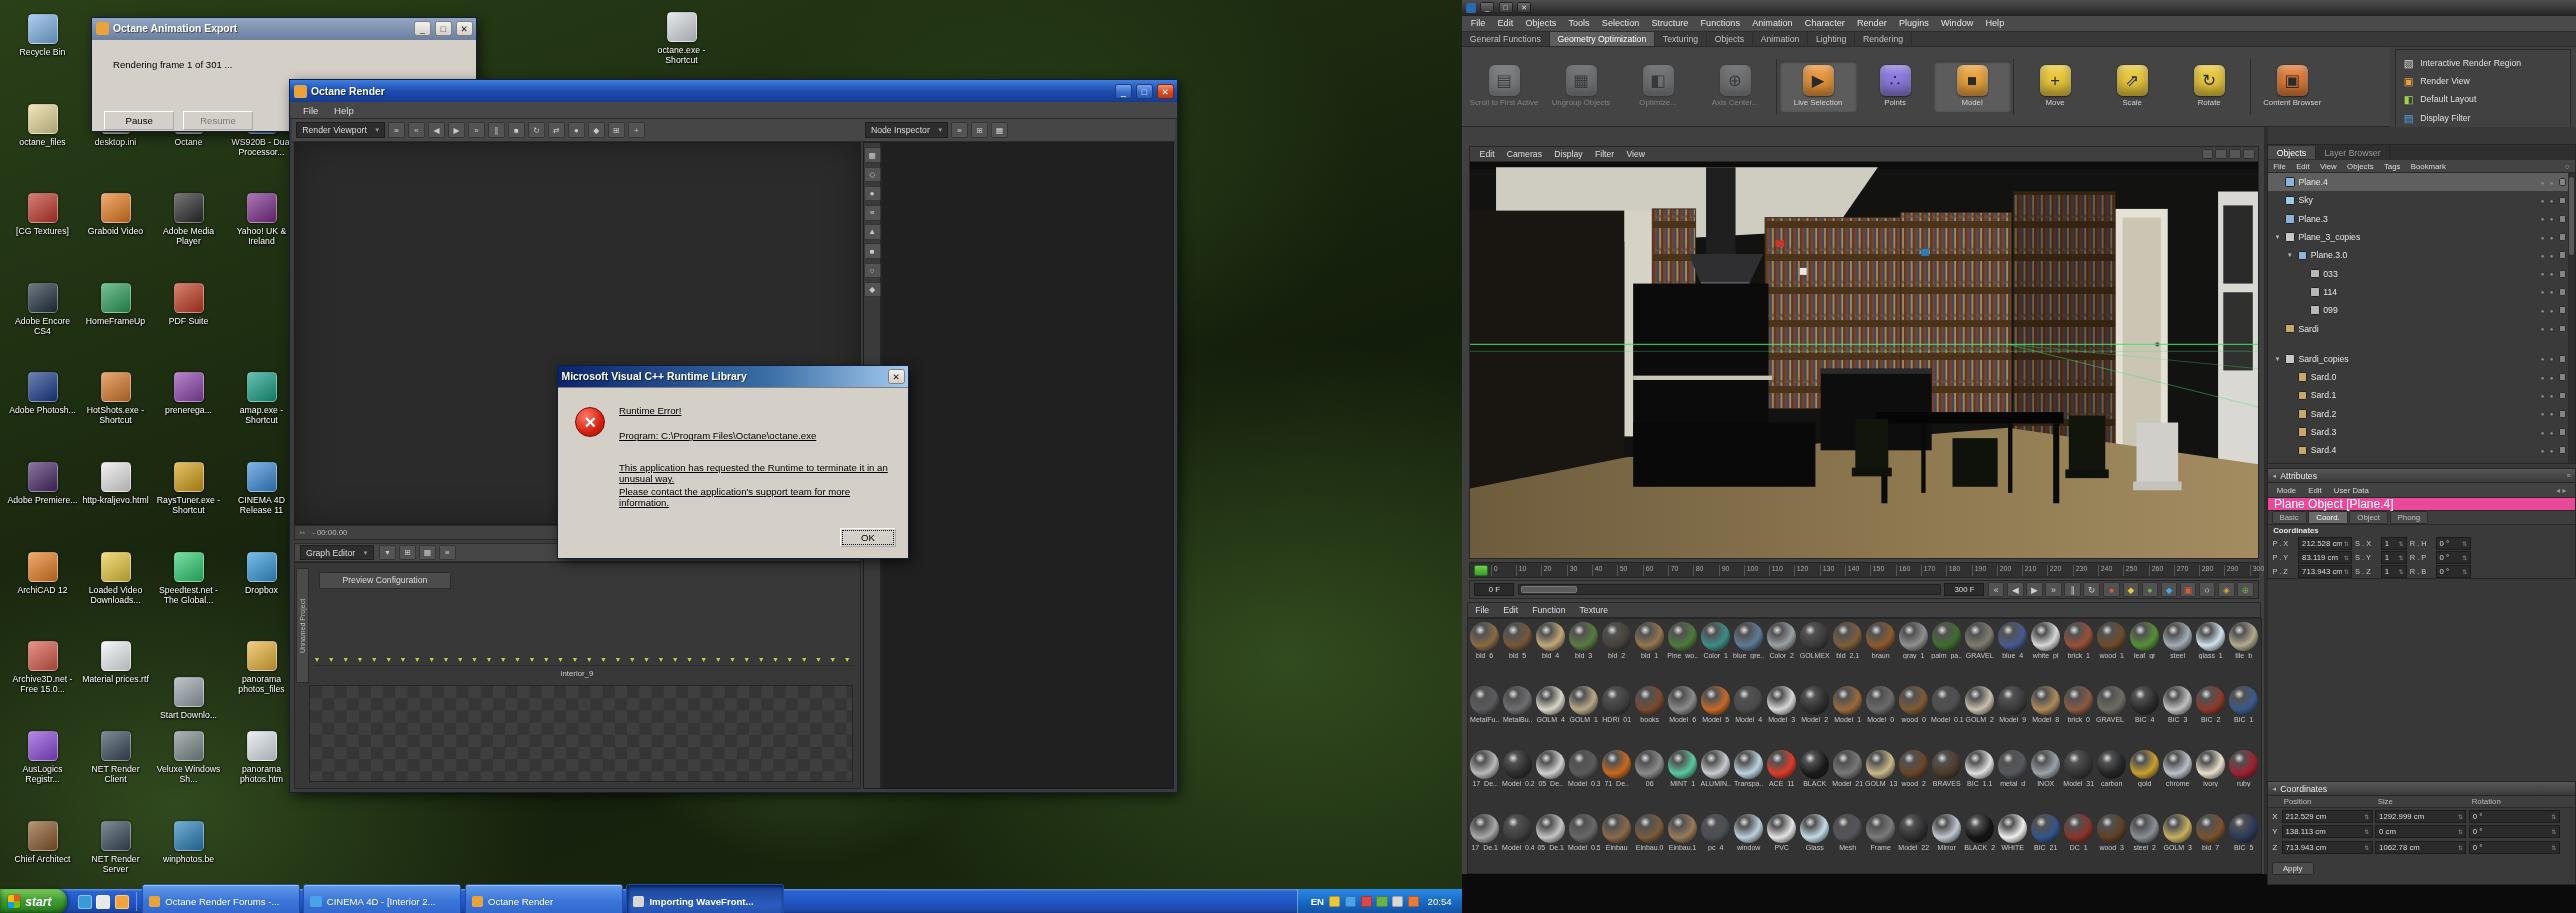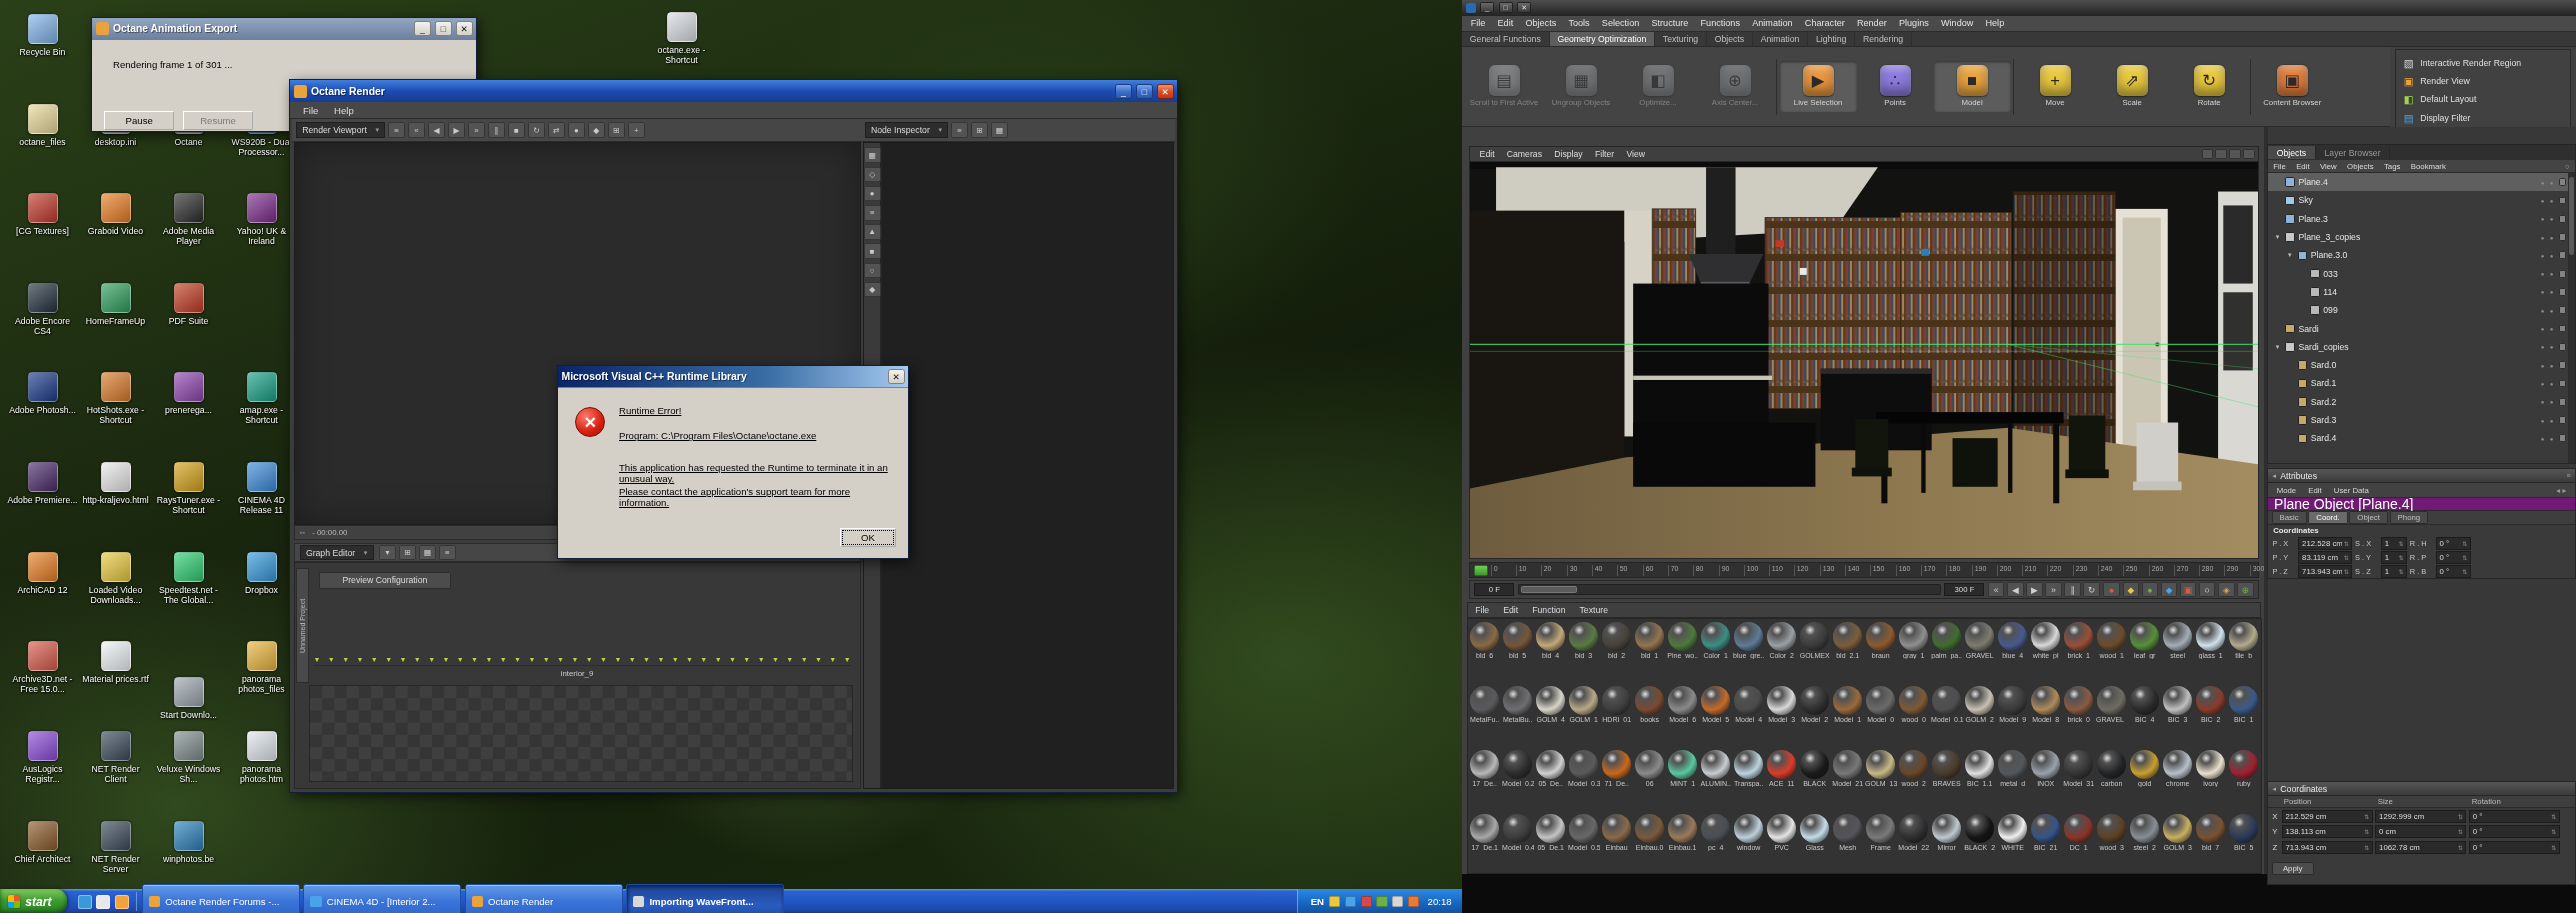--- a/index.html
+++ b/index.html
@@ -152,21 +152,21 @@
 .dots{margin-left:auto;color:#8a8a8a;font-size:6.1px;letter-spacing:1.7px;}
 .ttag{width:7.8px;height:7.8px;background:#848484;border:0.9px solid #2c2c2c;border-radius:1.7px;margin-right:1.7px;}
 .oscroll{position:absolute;right:0;top:28px;bottom:0;width:7px;background:#2d2d2d;}
 .oscroll .th{position:absolute;left:0.9px;top:3.5px;width:5.2px;height:78px;background:#5a5a5a;border-radius:2.6px;}
 
 .panel-h{height:14px;background:linear-gradient(#565656,#3b3b3b);border-bottom:0.9px solid #262626;display:flex;align-items:center;gap:4.4px;padding:0 4.4px;font-size:8.7px;color:#ececec;}
 .ph-ico{color:#aaa;font-size:7px;}
 #attr-panel{position:absolute;left:805px;top:468px;width:309px;height:111px;background:#3a3a3a;border:0.9px solid #262626;}
 #attr-mode{display:flex;align-items:center;gap:1.7px;height:15px;padding:0 3.5px;background:#424242;border-bottom:0.9px solid #2a2a2a;}
 #attr-mode span{font-size:7.8px;color:#d8d8d8;padding:0.9px 5.2px;cursor:pointer;}
-.attr-obj{height:13px;display:flex;align-items:center;padding:0 6.1px;font-size:14px;color:#fff;background:#701a75;border-bottom:0.9px solid #2a2a2a;}
+.attr-obj{height:13px;display:flex;align-items:center;padding:0 6.1px;font-size:12px;color:#fff;background:#ec4899;border-bottom:0.9px solid #2a2a2a;}
 #attr-tabs{display:flex;align-items:center;gap:1.7px;height:14px;padding:0 3.5px;background:#3e3e3e;border-bottom:0.9px solid #2a2a2a;}
 .atab{font-size:7.8px;color:#c2c2c2;padding:0.9px 7px;background:#4a4a4a;border:0.9px solid #2c2c2c;border-radius:1.7px;cursor:pointer;}
 .atab.active{background:#6a6a6a;color:#fff;}
 .attr-sec{height:11.3px;font-size:7.8px;font-weight:bold;color:#e8e8e8;padding:0 5.2px;display:flex;align-items:center;}
 .arow{display:flex;align-items:center;gap:2.6px;height:14px;padding:0 4.4px;}
 .alab{font-size:7.4px;color:#c8c8c8;width:23.5px;flex:0 0 auto;}
 .stp{color:#8a8a8a;font-size:6.1px;margin-left:auto;}
 .vtx{overflow:hidden;white-space:nowrap;}
 
 #coord-panel{position:absolute;left:805px;top:781px;width:309px;height:104px;background:#3a3a3a;border:0.9px solid #262626;z-index:5;}
@@ -520,21 +520,21 @@
       <div id="tray">
         <span class="lang">EN</span>
         <span id="tray-icons" style="display:flex;gap:4.4px;">
             <span class="trico" style="background: rgb(232, 200, 61);"></span>
             <span class="trico" style="background: rgb(74, 163, 232);"></span>
             <span class="trico" style="background: rgb(216, 74, 74);"></span>
             <span class="trico" style="background: rgb(106, 176, 76);"></span>
             <span class="trico" style="background: rgb(216, 216, 216);"></span>
             <span class="trico" style="background: rgb(232, 123, 60);"></span>
           </span>
-        <span id="clock">20:18</span>
+        <span id="clock">20:54</span>
       </div>
     </div>
   </div>
 
   <div id="right-mon" class="abs">
     <div class="c4d-title">
       <span class="wico" style="width:10.4px;height:10.4px;background:#2a6ab0;"></span>
       <span class="cwbtn">_</span>
       <span class="cwbtn">□</span>
       <span class="cwbtn">✕</span>
@@ -1250,21 +1250,21 @@
             <span class="dots">● ●</span>
             <span class="ttag"></span>
           </div>
           <div class="trow" style="padding-left: 5.2px;">
             <span class="texp"></span>
             <span class="tic2" style="background: rgb(200, 168, 106);"></span>
             <span class="tnm">Sardi</span>
             <span class="dots">● ●</span>
             <span class="ttag"></span>
           </div>
-          <div class="trow" style="padding-left: 5.2px;">
+          <div class="trow" style="padding-left: 5.2px; margin-top: 12px;">
             <span class="texp">▾</span>
             <span class="tic2" style="background: rgb(200, 200, 200);"></span>
             <span class="tnm">Sardi_copies</span>
             <span class="dots">● ●</span>
             <span class="ttag"></span>
           </div>
           <div class="trow" style="padding-left: 17.4px;">
             <span class="texp"></span>
             <span class="tic2" style="background: rgb(200, 168, 106);"></span>
             <span class="tnm">Sard.0</span>

